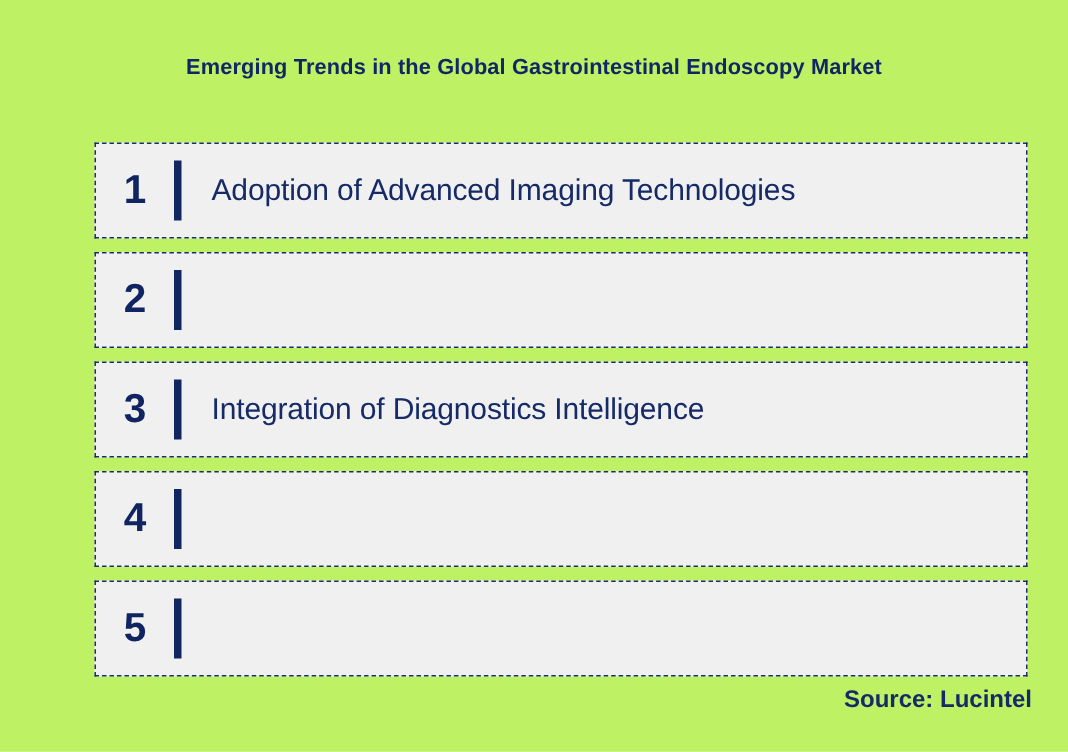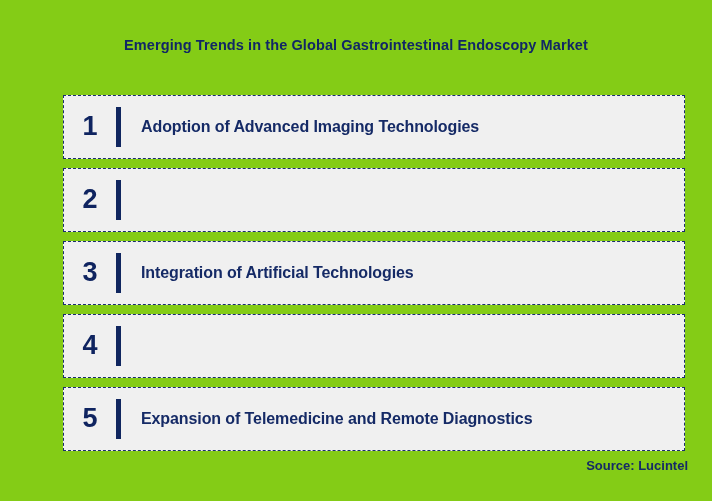--- a/index.html
+++ b/index.html
@@ -15,21 +15,21 @@
     overflow: hidden;
     position: relative;
   }
 
   #infographic {
     position: absolute;
     left: 0;
     top: 0;
     width: 712px;
     height: 501px;
-    background: #84cc16;
+    background: #bef264;
     box-sizing: border-box;
   }
 
   #page-title {
     position: absolute;
     left: 0;
     top: 37px;
     width: 712px;
     text-align: center;
     font-size: 14.5px;
@@ -75,32 +75,32 @@
   .trend-divider {
     flex: 0 0 5px;
     width: 5px;
     height: 40px;
     background: #10265f;
     margin-right: 20px;
   }
 
   .trend-label {
     flex: 1 1 auto;
-    font-size: 16px;
-    font-weight: bold;
+    font-size: 20px;
+    font-weight: normal;
     color: #152a66;
     letter-spacing: -0.1px;
     white-space: nowrap;
   }
 
   #source-note {
     position: absolute;
     right: 24px;
     top: 458px;
-    font-size: 13px;
+    font-size: 16px;
     font-weight: bold;
     color: #152a66;
     text-align: left;
     white-space: nowrap;
   }
 </style>
 </head>
 <body>
 
 <div id="infographic">
@@ -116,31 +116,30 @@
     </div>
 
     <div class="trend-row">
       <div class="trend-number">2</div>
       <div class="trend-divider"></div>
     </div>
 
     <div class="trend-row">
       <div class="trend-number">3</div>
       <div class="trend-divider"></div>
-      <div class="trend-label">Integration of Artificial Technologies</div>
+      <div class="trend-label">Integration of Diagnostics Intelligence</div>
     </div>
 
     <div class="trend-row">
       <div class="trend-number">4</div>
       <div class="trend-divider"></div>
     </div>
 
     <div class="trend-row">
       <div class="trend-number">5</div>
       <div class="trend-divider"></div>
-      <div class="trend-label">Expansion of Telemedicine and Remote Diagnostics</div>
     </div>
 
   </div>
 
   <div id="source-note">Source: Lucintel</div>
 
 </div>
 
 </body></html>

